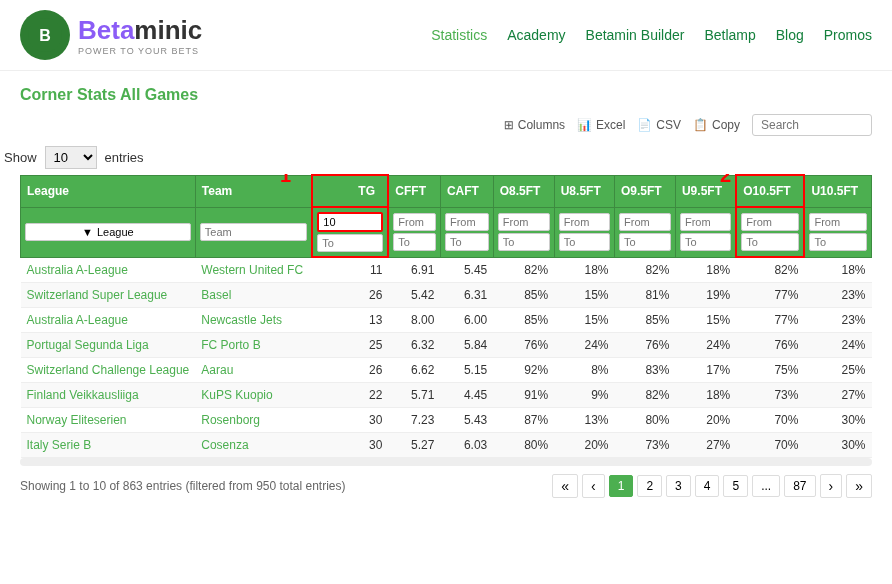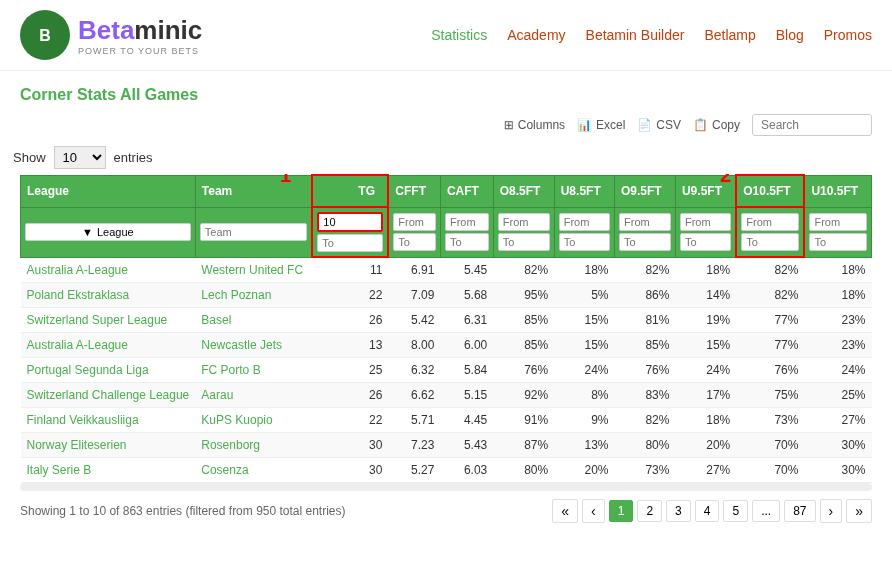--- a/index.html
+++ b/index.html
@@ -8,33 +8,33 @@
     
     .header { display: flex; align-items: center; justify-content: space-between; padding: 10px 20px; border-bottom: 1px solid #eee; }
     .logo { display: flex; align-items: center; gap: 8px; }
     .logo-circle { width: 50px; height: 50px; background: #2e7d32; border-radius: 50%; display: flex; align-items: center; justify-content: center; }
     .logo-circle svg { width: 36px; height: 36px; }
     .logo-text { display: flex; flex-direction: column; }
     .logo-name { font-size: 26px; font-weight: bold; color: #333; }
     .logo-name span { color: #8b5cf6; }
     .logo-tagline { font-size: 9px; color: #888; letter-spacing: 1px; }
     .nav { display: flex; gap: 20px; align-items: center; }
-    .nav a { text-decoration: none; color: #c2410c; font-size: 14px; }
+    .nav a { text-decoration: none; color: #15803d; font-size: 14px; }
     .nav a.active { color: #4CAF50; font-weight: normal; }
 
     
     .page-title { color: #4CAF50; font-size: 16px; font-weight: bold; padding: 15px 20px 5px 20px; }
 
     
     .toolbar { display: flex; justify-content: flex-end; align-items: center; padding: 5px 20px; gap: 12px; }
     .toolbar-btn { display: flex; align-items: center; gap: 4px; font-size: 12px; color: #555; cursor: pointer; border: none; background: none; }
     .search-box { border: 1px solid #ccc; border-radius: 3px; padding: 3px 8px; font-size: 12px; width: 120px; }
 
     
-    .show-row { display: flex; align-items: center; gap: 8px; padding: 5px 13px; font-size: 13px; }
+    .show-row { display: flex; align-items: center; gap: 8px; padding: 5px 4px; font-size: 13px; }
     .show-row select { border: 1px solid #ccc; padding: 2px 4px; font-size: 13px; }
 
     
     .table-wrapper { overflow-x: auto; padding: 0 20px; position: relative; }
     table { width: 100%; border-collapse: collapse; font-size: 12px; }
     thead tr th { background: #4CAF50; color: white; padding: 8px 6px; text-align: left; white-space: nowrap; border: 1px solid #3d8b40; }
 
     
     .filter-row td { background: #4CAF50; padding: 4px 4px; border: 1px solid #3d8b40; }
     .filter-row input[type=text], .filter-row input[type=number] {
@@ -221,33 +221,20 @@
     <td class="num">6.91</td>
     <td class="num">5.45</td>
     <td class="num">82%</td>
     <td class="num">18%</td>
     <td class="num">82%</td>
     <td class="num">18%</td>
     <td class="num">82%</td>
     <td class="num">18%</td>
   </tr>
         <tr>
-    <td class="league-cell"><a href="#">Poland Ekstraklasa</a></td>
-    <td class="team-cell"><a href="#">Lech Poznan</a></td>
-    <td class="num">22</td>
-    <td class="num">7.09</td>
-    <td class="num">5.68</td>
-    <td class="num">95%</td>
-    <td class="num">5%</td>
-    <td class="num">86%</td>
-    <td class="num">14%</td>
-    <td class="num">82%</td>
-    <td class="num">18%</td>
-  </tr>
-        <tr>
     <td class="league-cell"><a href="#">Switzerland Super League</a></td>
     <td class="team-cell"><a href="#">Basel</a></td>
     <td class="num">26</td>
     <td class="num">5.42</td>
     <td class="num">6.31</td>
     <td class="num">85%</td>
     <td class="num">15%</td>
     <td class="num">81%</td>
     <td class="num">19%</td>
     <td class="num">77%</td>

